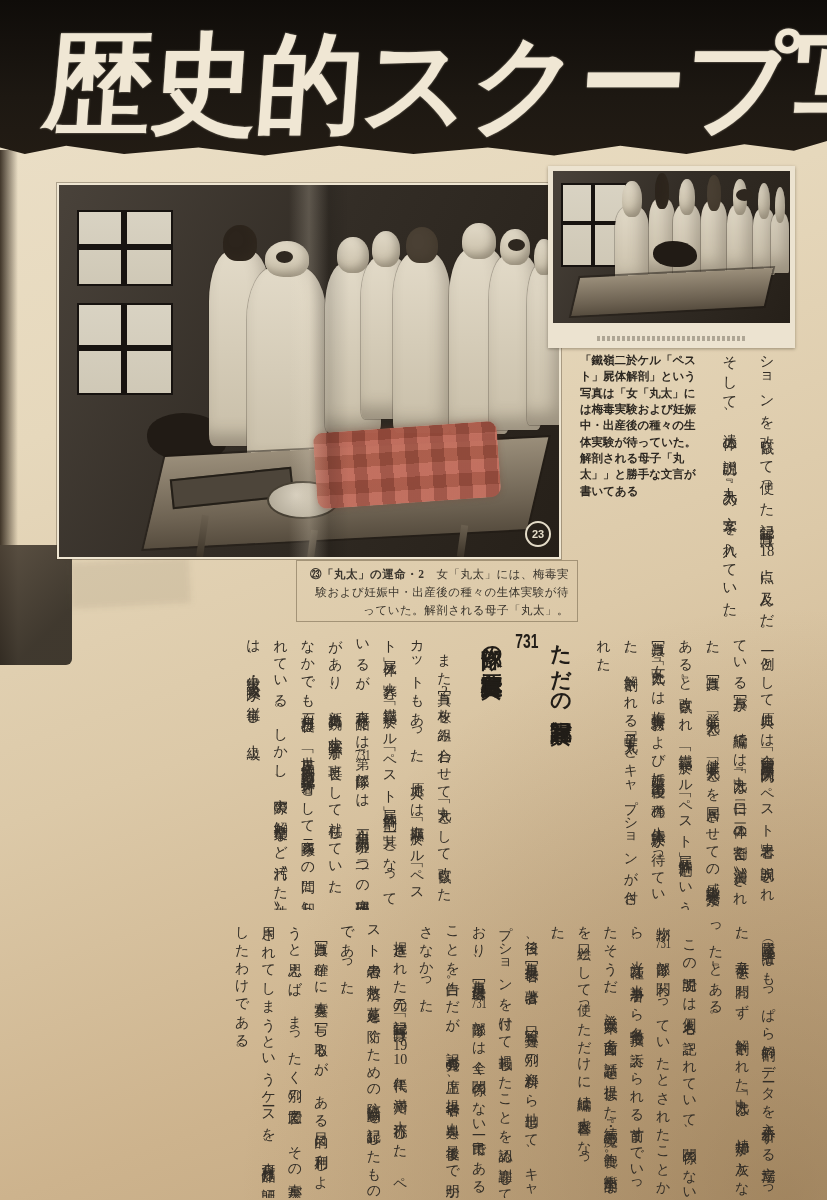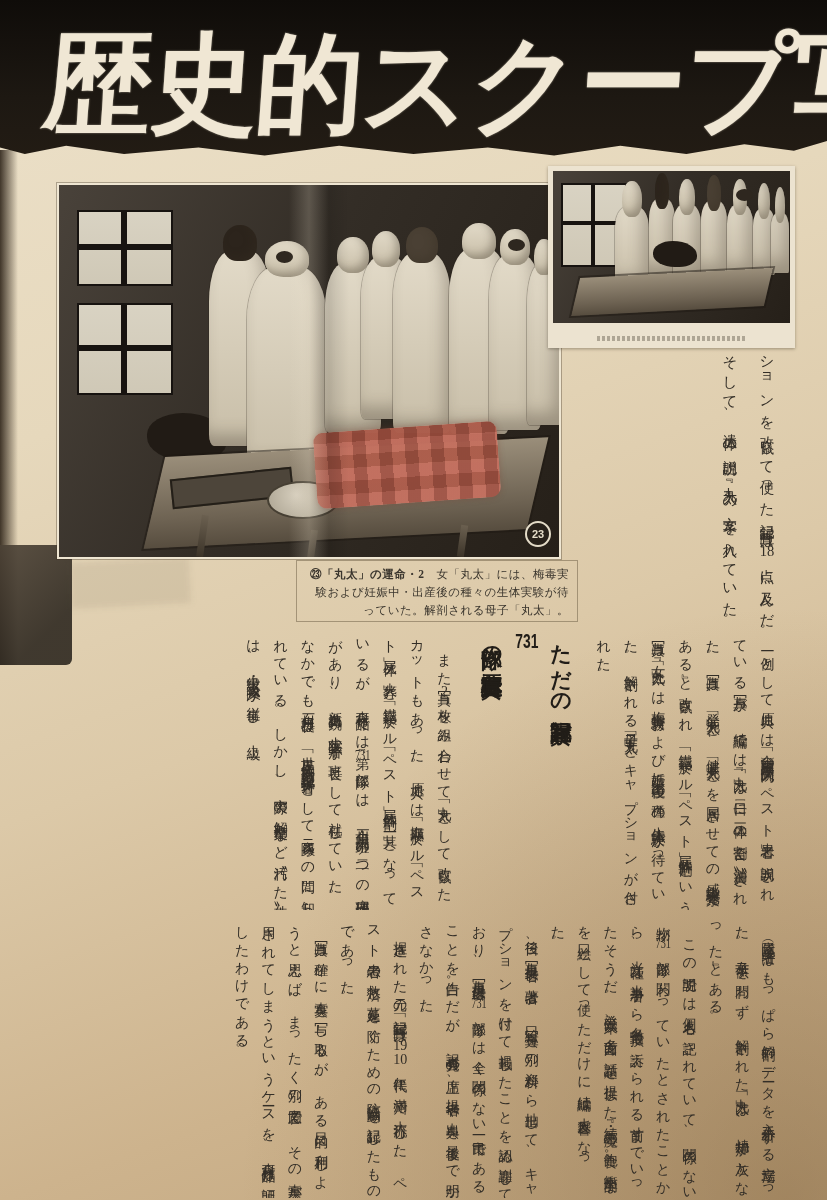--- a/index.html
+++ b/index.html
@@ -166,20 +166,21 @@
       <div class="person darkhead" style="left:148px;top:30px;width:26px;height:76px;"></div>
       <div class="person mask" style="left:174px;top:34px;width:26px;height:72px;"></div>
       <div class="person" style="left:200px;top:38px;width:22px;height:66px;"></div>
       <div class="person" style="left:218px;top:42px;width:18px;height:60px;"></div>
       <div class="table" style="left:24px;top:102px;width:190px;height:38px;"></div>
       <div class="dark-blob" style="left:100px;top:70px;width:44px;height:26px;"></div>
     </div>
     <div class="micro-caption"></div>
   </div>
 
+  <div class="inset-caption">「鐵嶺二於ケル「ペスト」屍体解剖」という写真は「女「丸太」には梅毒実験および妊娠中・出産後の種々の生体実験が待っていた。解剖される母子「丸太」」と勝手な文言が書いてある</div>
 
   <div class="vtext cont-col">ションを改竄して使った記録写真は<span class="tcy">18</span>点に及んだ。そして、遺体の説明に『丸太』の文字を入れていた。</div>
 
   <div class="vtext band band1">
     <p>一例として原典には「合爾賓露国病院内ノペスト患者」と説明されている写真が、続編では『「丸太」は二日に三体の割合で〝消費〟された。写真は、発病「丸太」と、健康「丸太」とを同居させての感染実験光景である』と改竄され、「鐵嶺二於ケル「ペスト」屍体解剖」という写真は『女「丸太」には梅毒実験および妊娠中・出産後の種々の生体実験が待っていた。解剖される母子「丸太」』とキャプションが付された。</p>
     <h2 class="subhead">
       <span>ただの記録写真が</span>
       <span><span class="tcy">731</span>部隊の悪行証拠写真に</span>
     </h2>
     <p>また写真<span class="tcy">2</span>枚を組み合わせて「丸太」として改竄したカットもあった。原典では「撫順二於ケル「ペスト」屍体ノ火葬」と「鐵嶺二於ケル「ペスト」屍体解剖　其一」となっているが、森村作品では『第<span class="tcy">731</span>部隊には、石川班・岡本班の二つの病理研究班があり、新進気鋭の少壮医学者が班長として就任していた。なかでも石川班長は、「世界生体解剖最多記録保持者」として元隊員らの間に知られている。しかし、実際の解剖作業など〝汚れた仕事〟は、中級・下級隊員が従事し、上級</p>

